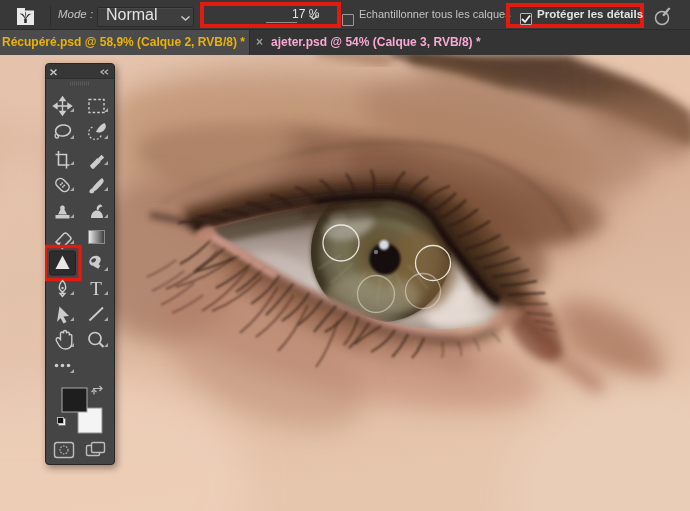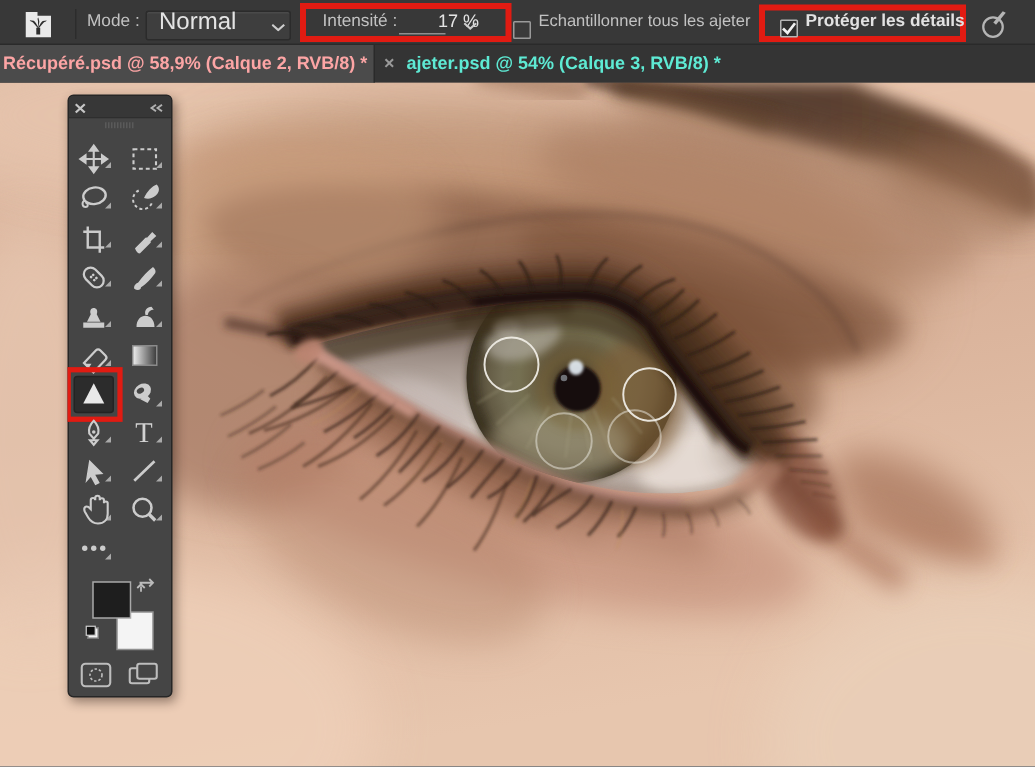--- a/index.html
+++ b/index.html
@@ -4,40 +4,40 @@
 <style>
   html,body{margin:0;padding:0;}
   #app{position:relative;width:690px;height:511px;overflow:hidden;
        font-family:"Liberation Sans",sans-serif;background:#373737;}
   .abs{position:absolute;}
   
   #toolbar{left:0;top:0;width:690px;height:29px;background:#383838;border-bottom:1px solid #2a2a2a;}
   #presetbtn{left:17px;top:7px;width:17px;height:18px;}
   #sep1{left:50px;top:6px;width:1px;height:20px;background:#2c2c2c;}
   .tlabel{color:#c2c2c2;font-size:11.5px;line-height:29px;}
-  #modelbl{left:58px;top:0;}
+  #modelbl{left:58px;top:0;font-style:italic;}
   #modedd{left:97px;top:7px;width:95px;height:18px;background:#3e3e3e;
           border:1px solid #2b2b2b;border-radius:2px;box-shadow:inset 0 1px 0 #4a4a4a;}
   #modetxt{left:106px;top:0;color:#e4e4e4;font-size:16px;line-height:29px;}
   .chev{width:9px;height:5px;}
   #redbox1{left:200px;top:2px;width:133px;height:18px;border:4px solid #e11b12;}
   #intlbl{left:215px;top:0;}
   #intval{left:268px;top:0;color:#e4e4e4;font-size:12px;line-height:29px;margin-left:24px;}
   #intunder{left:266px;top:22px;width:31px;height:1px;background:#8f8f8f;}
   #cb1{left:342px;top:14px;width:10px;height:10px;border:1px solid #9a9a9a;background:#3a3a3a;border-radius:1px;}
   #cb1lbl{left:359px;top:0;font-size:11px;}
   #redbox2{left:506px;top:3px;width:130px;height:17px;border:4px solid #e11b12;}
   #cb2{left:520px;top:13px;width:10px;height:10px;border:1px solid #b5b5b5;background:#2e2e2e;border-radius:1px;}
   #cb2lbl{left:537px;top:0;color:#e2e2e2;font-weight:bold;}
   
   #tabbar{left:0;top:30px;width:690px;height:25px;background:#343434;}
   #tabactive{left:0;top:0;width:249px;height:25px;background:#4b4b4b;border-right:1px solid #2a2a2a;}
-  #tabactive span{display:block;margin:0 0 0 2px;color:#fca5a5;font-size:12px;font-weight:bold;line-height:25px;white-space:nowrap;}
+  #tabactive span{display:block;margin:0 0 0 2px;color:#eab308;font-size:12px;font-weight:bold;line-height:25px;white-space:nowrap;}
   #tabx{left:256px;top:0;color:#9a9a9a;font-size:12px;font-weight:bold;line-height:25px;}
-  #tab2{left:271px;top:0;color:#5eead4;font-size:12px;font-weight:bold;line-height:25px;white-space:nowrap;}
+  #tab2{left:271px;top:0;color:#f9a8d4;font-size:12px;font-weight:bold;line-height:25px;white-space:nowrap;}
   
   #canvas{left:0;top:55px;width:690px;height:456px;}
   
   #palette{left:45px;top:63px;width:70px;height:402px;background:#454545;
            border:1px solid #262626;border-radius:4px;box-shadow:2px 3px 7px rgba(40,25,18,.45);box-sizing:border-box;}
   #paltitle{left:0;top:0;width:68px;height:14px;background:#373737;border-radius:3px 3px 0 0;border-bottom:1px solid #2e2e2e;}
 </style>
 </head>
 <body>
 <div id="app">
@@ -286,28 +286,27 @@
     <path d="M8.7,12 L12,8.2 C12.8,7.3 13.6,7.7 14.2,6.7 L11.5,7 C10.5,7.5 9.5,9.6 8.6,11.2 Z" fill="#2d2d2d"></path>
   </svg>
   <div id="sep1" class="abs"></div>
   <div id="modelbl" class="abs tlabel">Mode :</div>
   <div id="modedd" class="abs"></div>
   <div id="modetxt" class="abs">Normal</div>
   <svg class="abs chev" style="left:181px;top:16px;" viewBox="0 0 9 5">
     <path d="M0.5,0.5 L4.5,4 L8.5,0.5" fill="none" stroke="#cdcdcd" stroke-width="1.4"></path>
   </svg>
   <div id="redbox1" class="abs"></div>
-  <div id="intlbl" class="abs tlabel">Intensité :</div>
   <div id="intval" class="abs">17 %</div>
   <div id="intunder" class="abs"></div>
   <svg class="abs chev" style="left:309px;top:15px;" viewBox="0 0 9 5">
     <path d="M0.5,0.5 L4.5,4 L8.5,0.5" fill="none" stroke="#cdcdcd" stroke-width="1.4"></path>
   </svg>
   <div id="cb1" class="abs"></div>
-  <div id="cb1lbl" class="abs tlabel">Echantillonner tous les ajeter</div>
+  <div id="cb1lbl" class="abs tlabel">Echantillonner tous les calques</div>
   <div id="redbox2" class="abs"></div>
   <div id="cb2" class="abs"></div>
   <svg class="abs" style="left:520px;top:13px;width:12px;height:12px;" viewBox="0 0 12 12">
     <path d="M2,6 L5,9 L10,2.5" fill="none" stroke="#f0f0f0" stroke-width="1.8"></path>
   </svg>
   <div id="cb2lbl" class="abs tlabel">Protéger les détails</div>
   <svg class="abs" style="left:652px;top:6px;width:22px;height:22px;" viewBox="0 0 22 22">
     <circle cx="10" cy="12" r="6.5" fill="none" stroke="#b5b5b5" stroke-width="1.5"></circle>
     <path d="M18.5,2.5 L12,10.5 l-1.8,-1.5 L16.5,1.5 Z" fill="#b5b5b5"></path>
   </svg>

